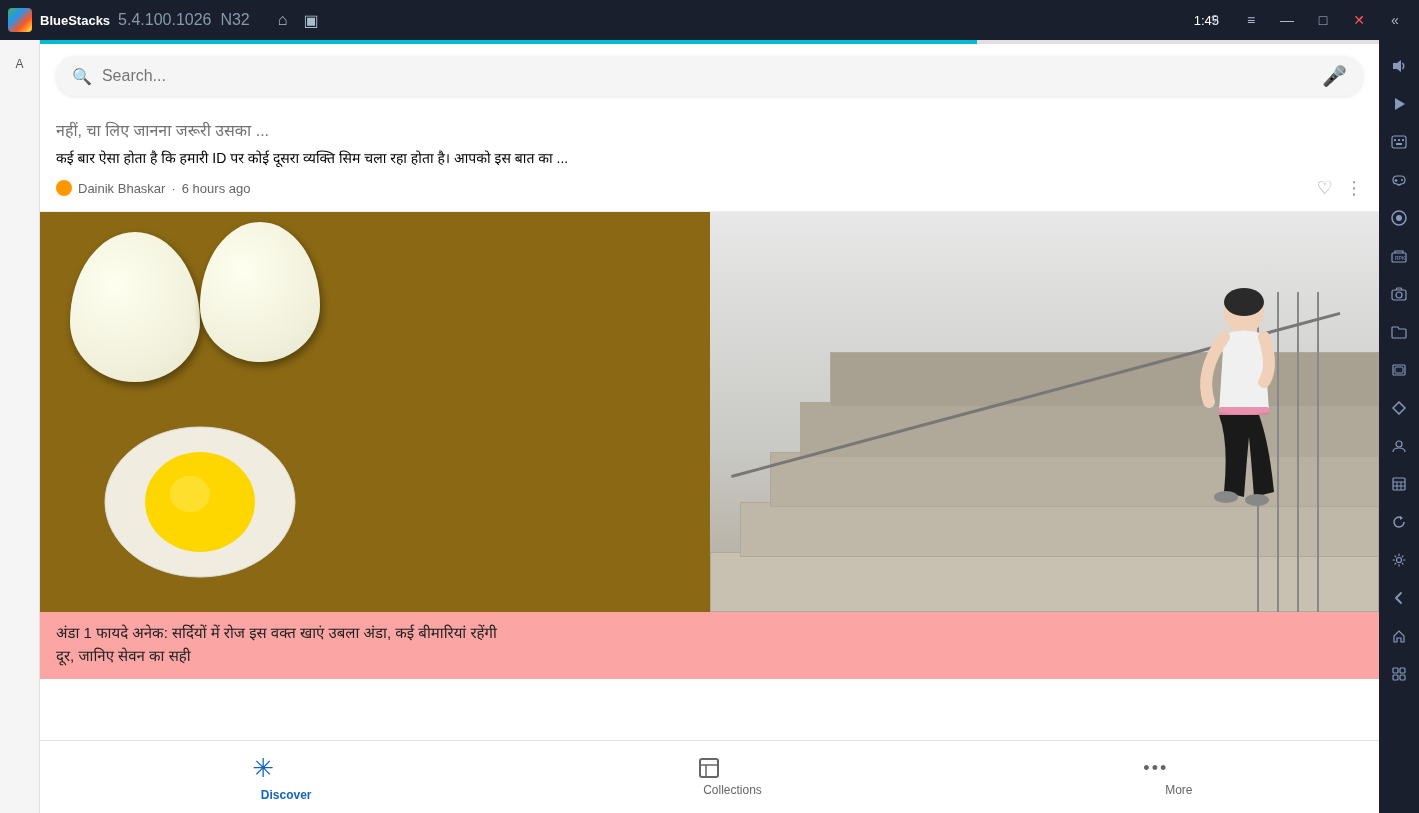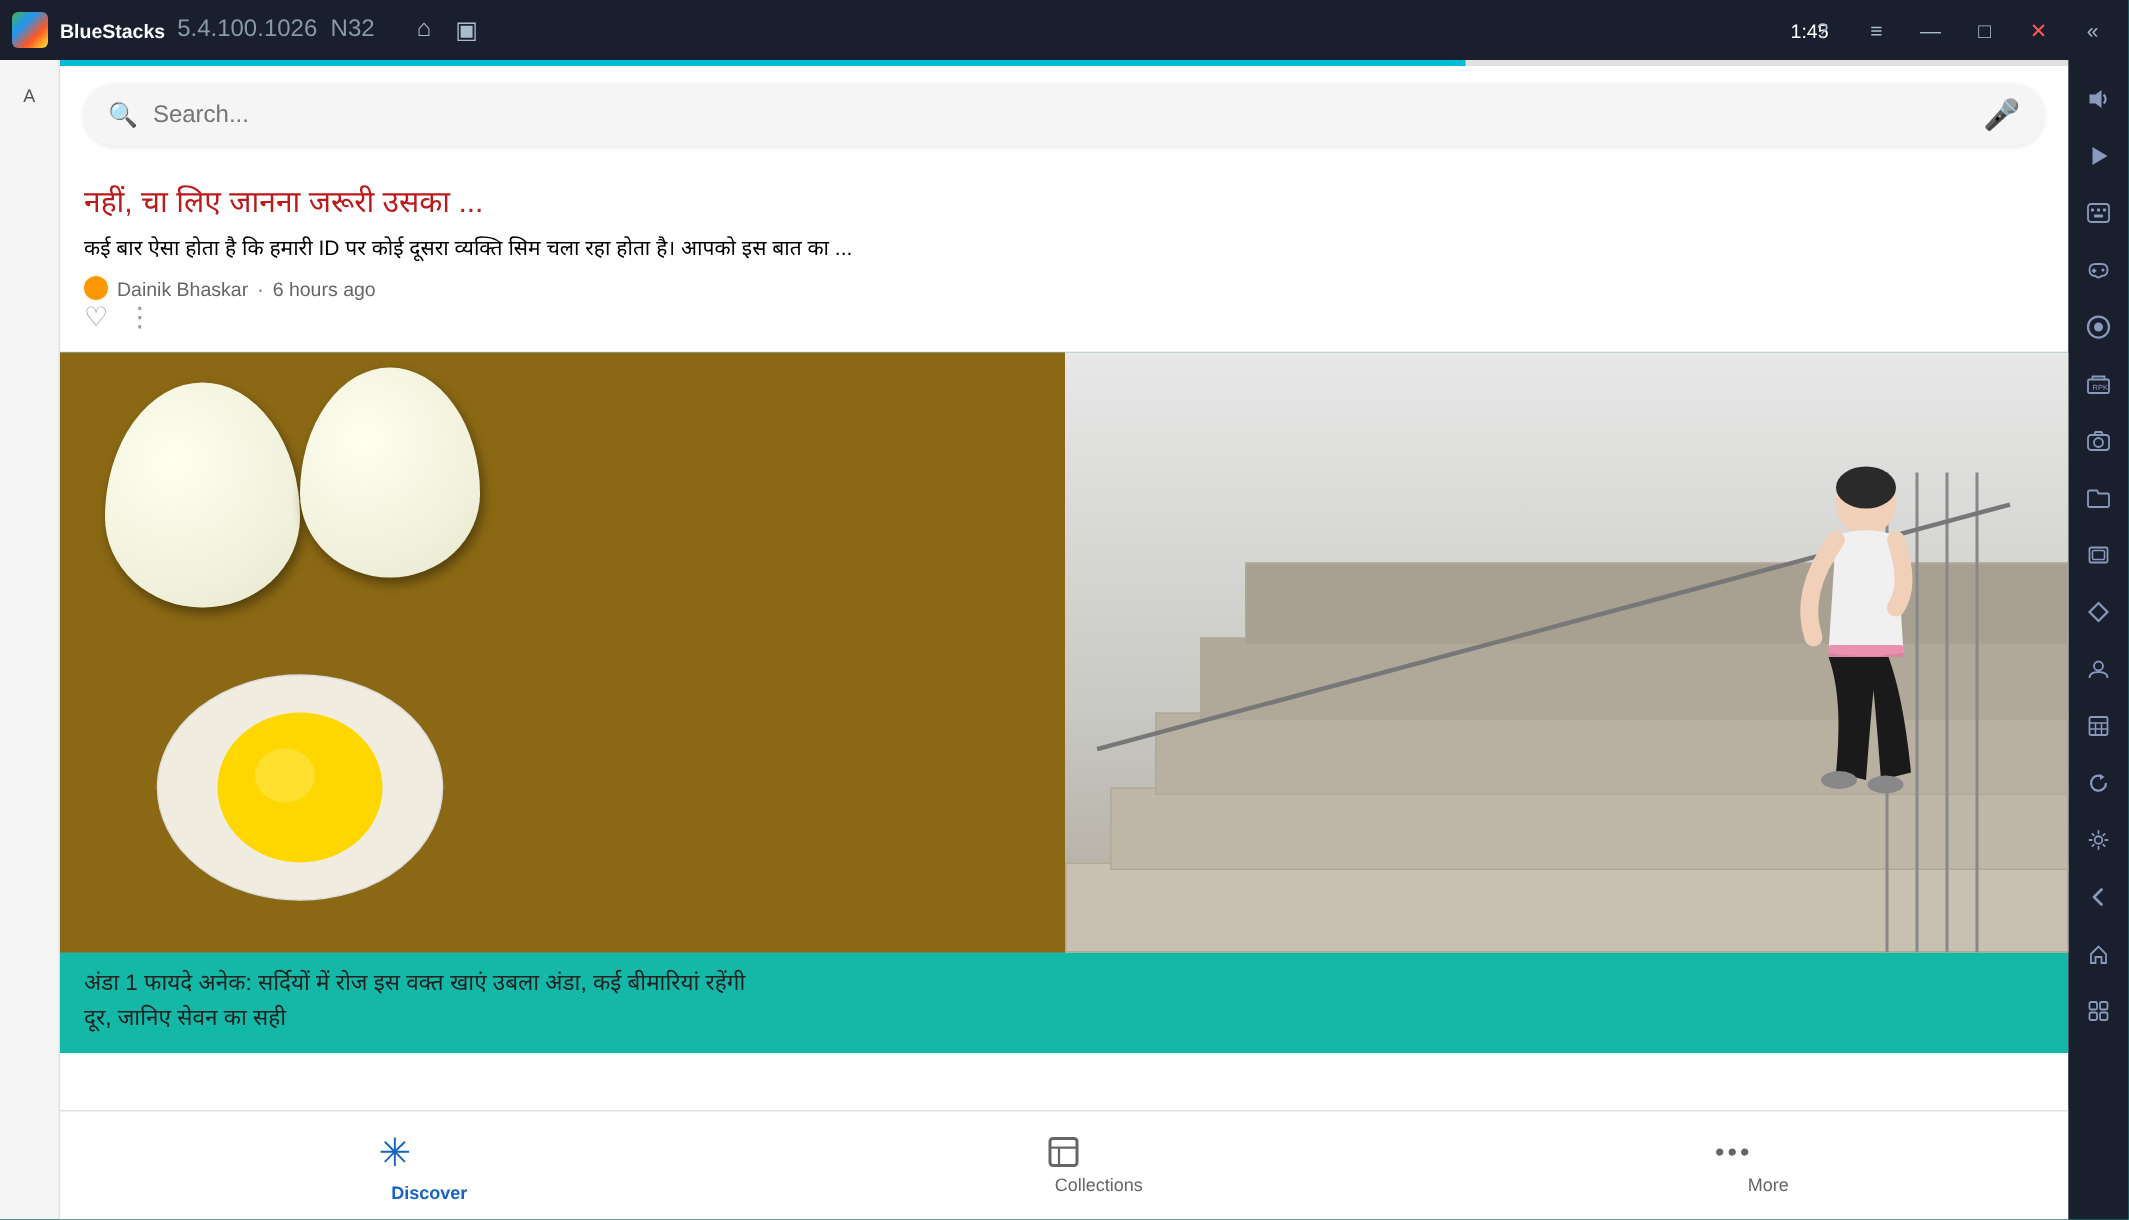--- a/index.html
+++ b/index.html
@@ -171,37 +171,37 @@
       padding: 0;
     }
 
     
     .partial-card {
       padding: 12px 16px;
       background: #fff;
       border-bottom: 1px solid #f0f0f0;
     }
     .partial-title {
-      font-size: 20px;
-      color: #b91c1c;
+      font-size: 16px;
+      color: #737373;
       font-weight: 500;
       line-height: 1.4;
       margin-bottom: 6px;
       font-family: Arial, sans-serif;
     }
     .partial-desc {
       font-size: 14px;
       color: #000000;
       line-height: 1.5;
       margin-bottom: 8px;
     }
     .card-meta {
       display: flex;
+      align-items: center;
       justify-content: space-between;
-      flex-direction: column;
     }
     .card-source {
       display: flex;
       align-items: center;
       gap: 6px;
       font-size: 13px;
       color: #666;
     }
     .source-dot {
       width: 16px;
@@ -217,21 +217,21 @@
     }
     .heart-icon, .more-icon {
       color: #999;
       font-size: 18px;
       cursor: pointer;
     }
 
     
     .image-card {
       padding: 0 0 12px 0;
-      background: #14b8a6;
+      background: #fca5a5;
     }
     .image-grid {
       display: flex;
       width: 100%;
       height: 400px;
     }
     .img-left {
       width: 50%;
       background: #8B7355;
       position: relative;

